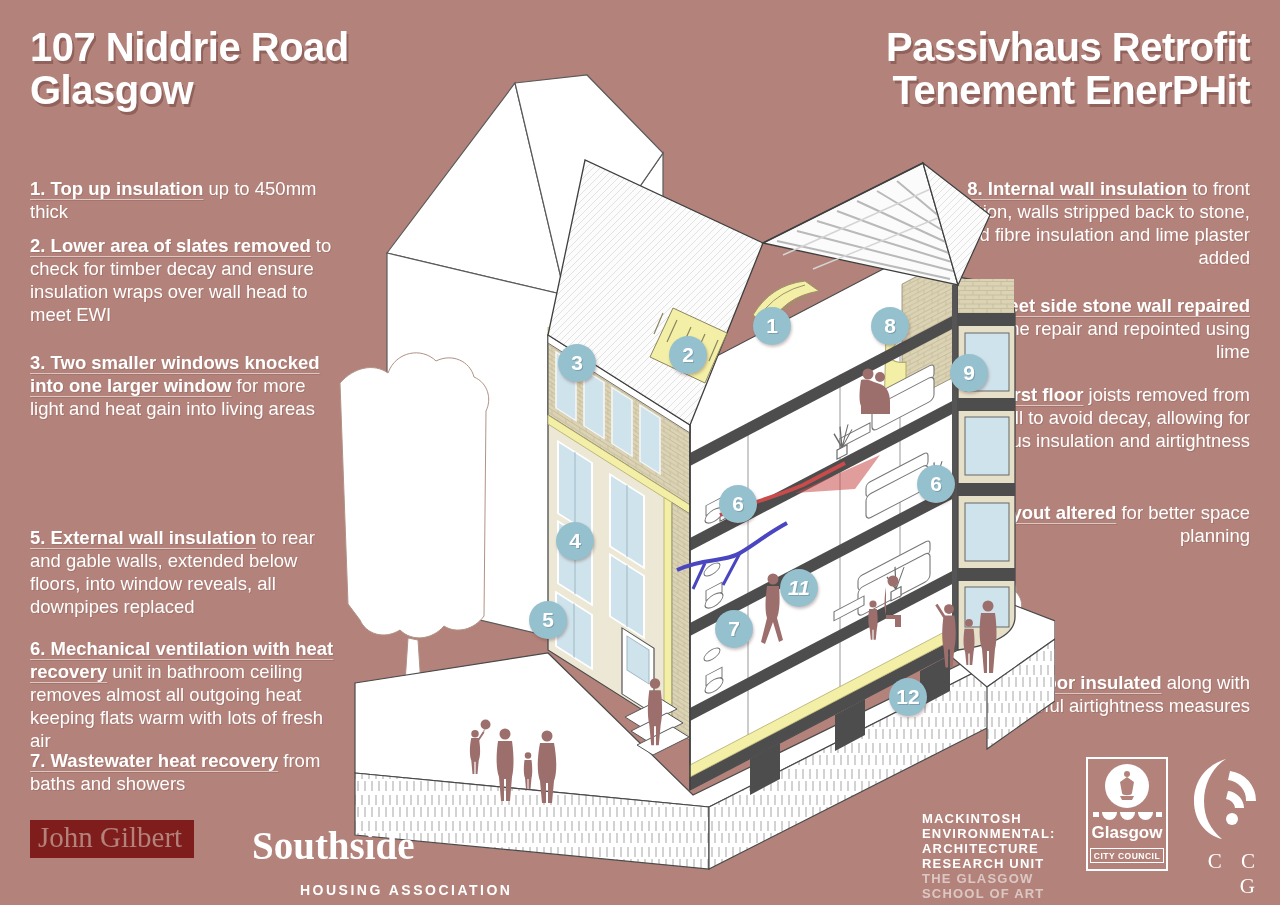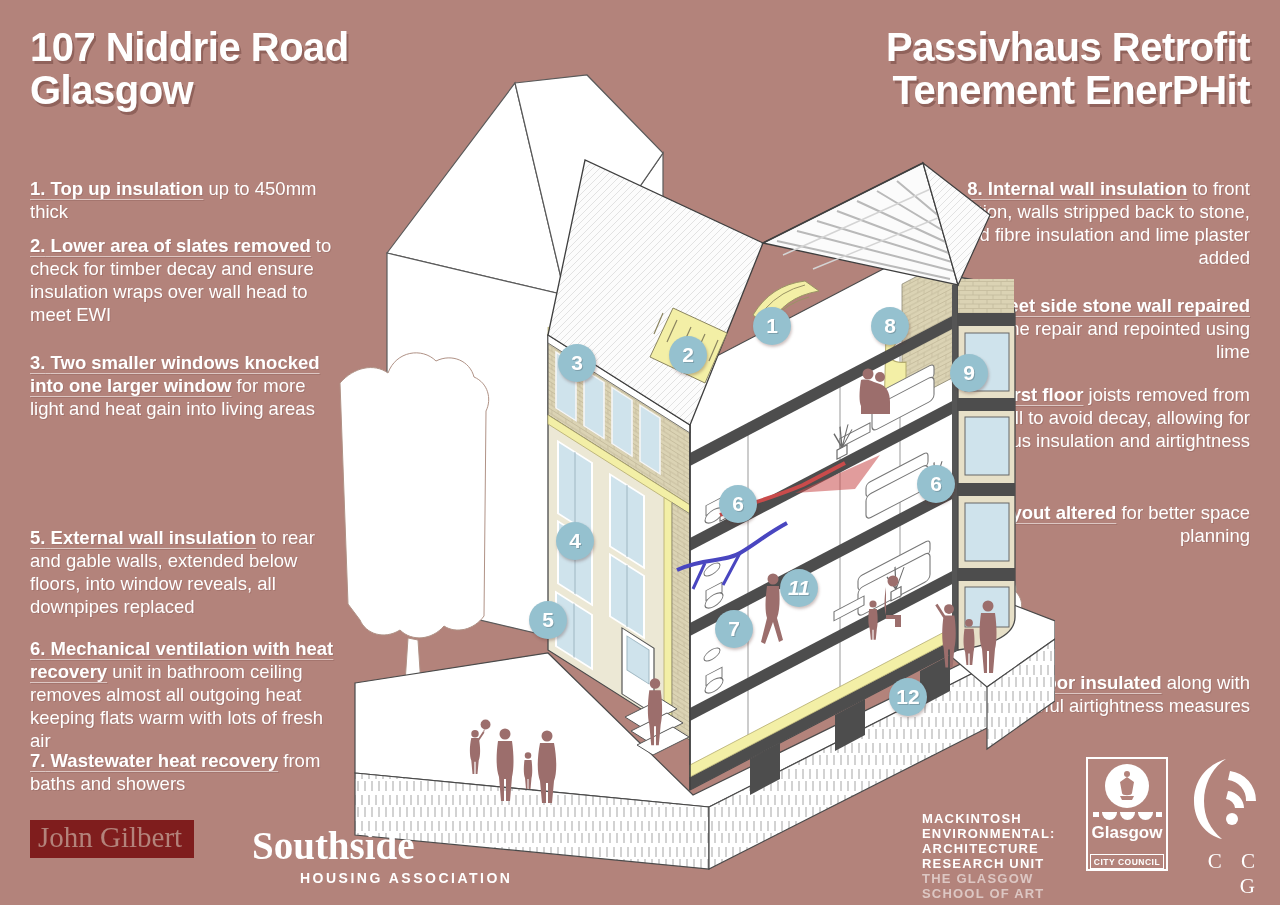--- a/index.html
+++ b/index.html
@@ -28,36 +28,36 @@
           box-shadow:1px 2px 3px rgba(90,50,45,.3);text-shadow:1px 1px 0 rgba(90,110,120,.4);}
   
   .jg{position:absolute;left:30px;top:820px;width:210px;height:64px;}
   .jg .top{position:absolute;left:0;top:0;background:#7f1d1d;color:#b3837b;z-index:2;
            font-family:"Liberation Serif",serif;font-size:29px;padding:1px 12px 4px 8px;white-space:nowrap;}
   .jg .bot{position:absolute;left:28px;top:31px;border:2px solid #fff;color:#fff;
            font-size:17px;letter-spacing:5px;padding:4px 8px 4px 12px;white-space:nowrap;}
   
   .ss{position:absolute;left:252px;top:826px;}
   .ss .name{font-family:"Liberation Serif",serif;font-weight:bold;font-size:39px;line-height:1;}
-  .ss .sub{font-size:14px;font-weight:bold;letter-spacing:2.5px;margin:5px 0 0 48px;}
+  .ss .sub{font-size:14px;font-weight:bold;letter-spacing:2.5px;margin:17px 0 0 48px;}
   
   .mearu{position:absolute;left:922px;top:811px;font-size:13px;font-weight:bold;
          letter-spacing:1.2px;line-height:1.16;}
   .mearu .sub{color:rgba(255,255,255,.55);}
   
   .gcc{position:absolute;left:1086px;top:757px;width:78px;height:110px;border:2px solid #fff;
        display:flex;flex-direction:column;align-items:center;}
   .gcc .crest{width:44px;height:44px;border-radius:50%;background:#fff;margin-top:5px;
        display:flex;align-items:center;justify-content:center;}
   .gcc .scallops{display:flex;align-items:flex-start;gap:3px;margin-top:4px;}
   .gcc .sq{width:6px;height:5px;background:#fff;}
   .gcc .bump{width:15px;height:8px;background:#fff;border-radius:0 0 15px 15px;}
   .gcc .name{font-size:17px;font-weight:bold;margin-top:3px;}
   .gcc .bar{border:1.5px solid #fff;font-size:8.5px;font-weight:bold;letter-spacing:.5px;
-       padding:1.5px 3px;margin-top:11px;white-space:nowrap;}
+       padding:1.5px 3px;margin-top:5px;white-space:nowrap;}
   
   .ccg{position:absolute;left:1186px;top:757px;width:76px;text-align:right;}
   .ccg .name{font-family:"Liberation Serif",serif;font-size:21px;letter-spacing:7px;margin-top:2px;}
 </style>
 </head>
 <body>
 
 <div class="canvas">
 
   <div class="title left">

